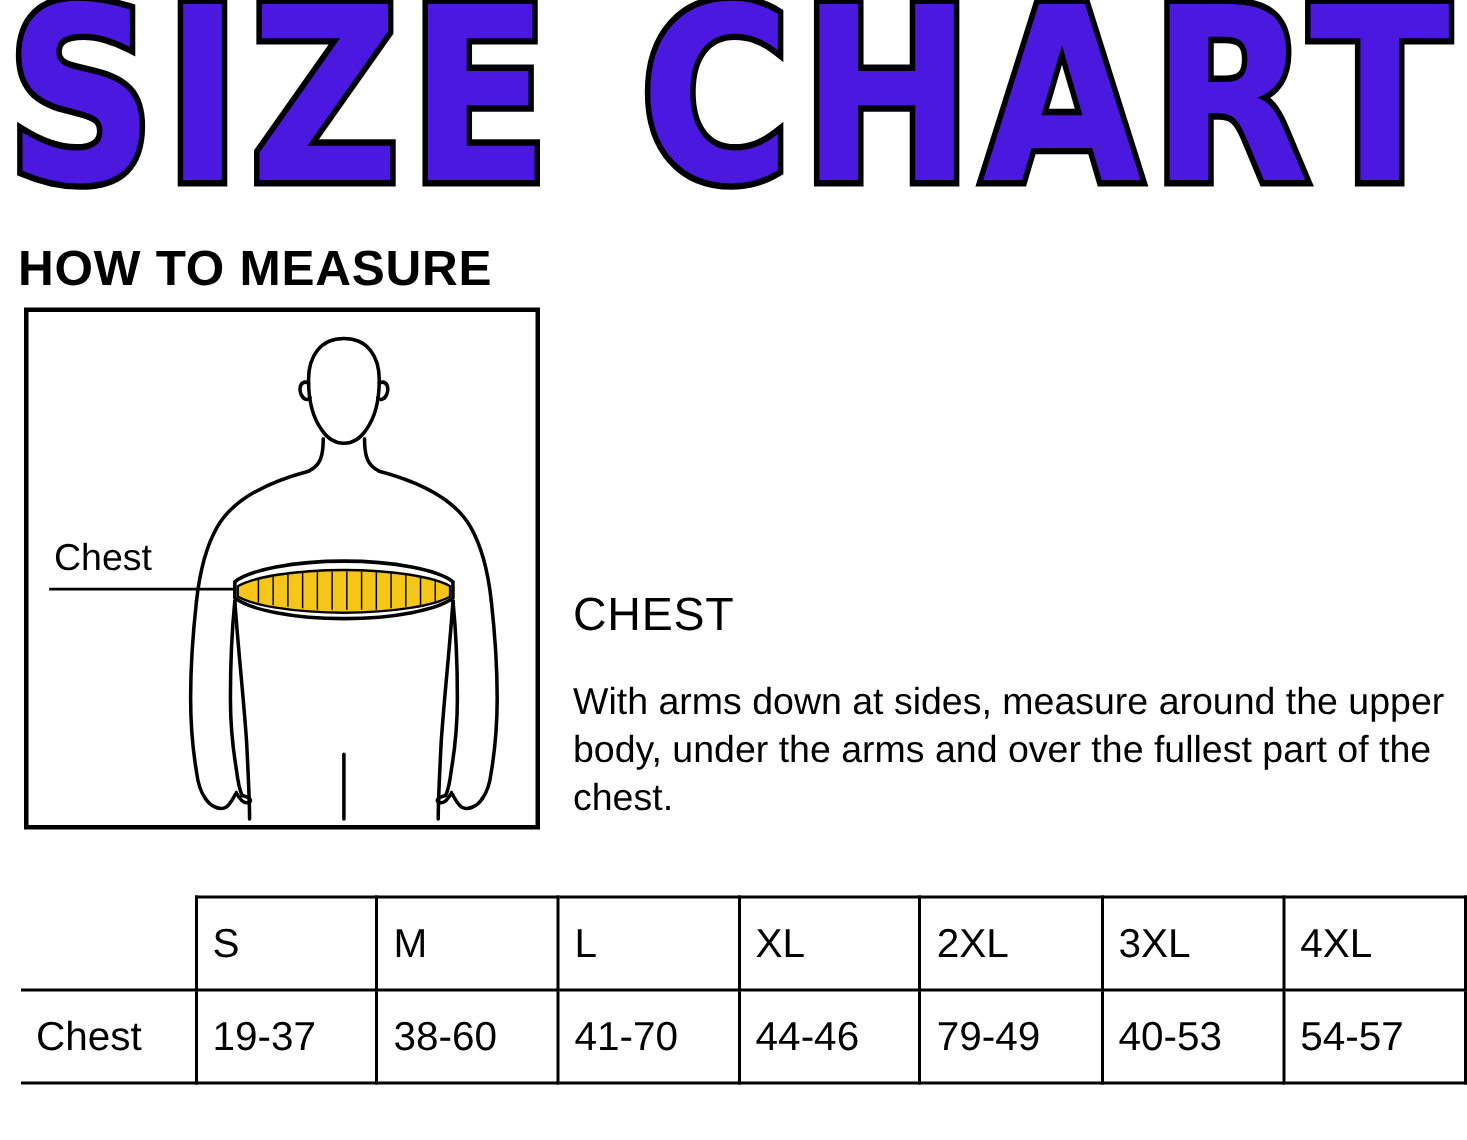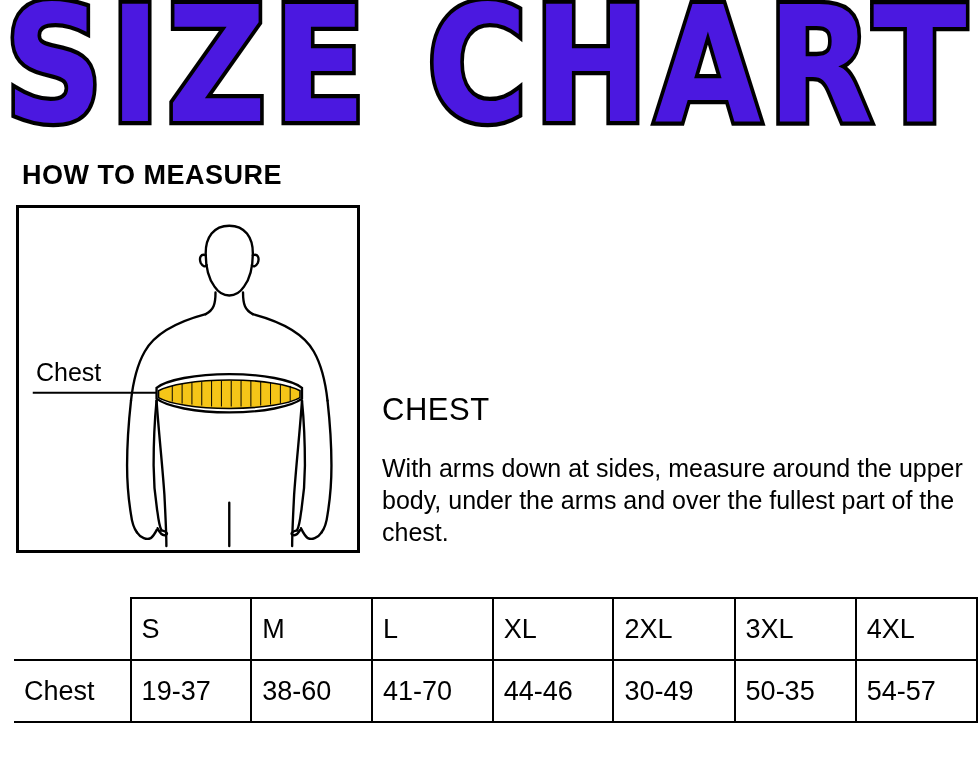--- a/index.html
+++ b/index.html
@@ -38,23 +38,23 @@
     paint-order: stroke fill;
     text-transform: uppercase;
     transform: scaleY(1.22) scaleX(1.04);
     transform-origin: center center;
     white-space: nowrap;
   }
 
   
   .howto-label {
     position: absolute;
-    left: 22px;
+    left: 12px;
     top: 160px;
-    font-size: 27px;
+    font-size: 33px;
     font-weight: bold;
     letter-spacing: 0.5px;
     font-family: "Liberation Sans", sans-serif;
   }
 
   .figure-box {
     position: absolute;
     left: 16px;
     top: 205px;
     width: 344px;
@@ -214,18 +214,18 @@
       <td class="size-cell">2XL</td>
       <td class="size-cell">3XL</td>
       <td class="size-cell">4XL</td>
     </tr>
     <tr class="data-row">
       <td class="col-head">Chest</td>
       <td class="size-cell">19-37</td>
       <td class="size-cell">38-60</td>
       <td class="size-cell">41-70</td>
       <td class="size-cell">44-46</td>
-      <td class="size-cell">30-49</td>
-      <td class="size-cell">50-35</td>
+      <td class="size-cell">79-49</td>
+      <td class="size-cell">40-53</td>
       <td class="size-cell">54-57</td>
     </tr>
   </tbody>
 </table>
 
 </body></html>

